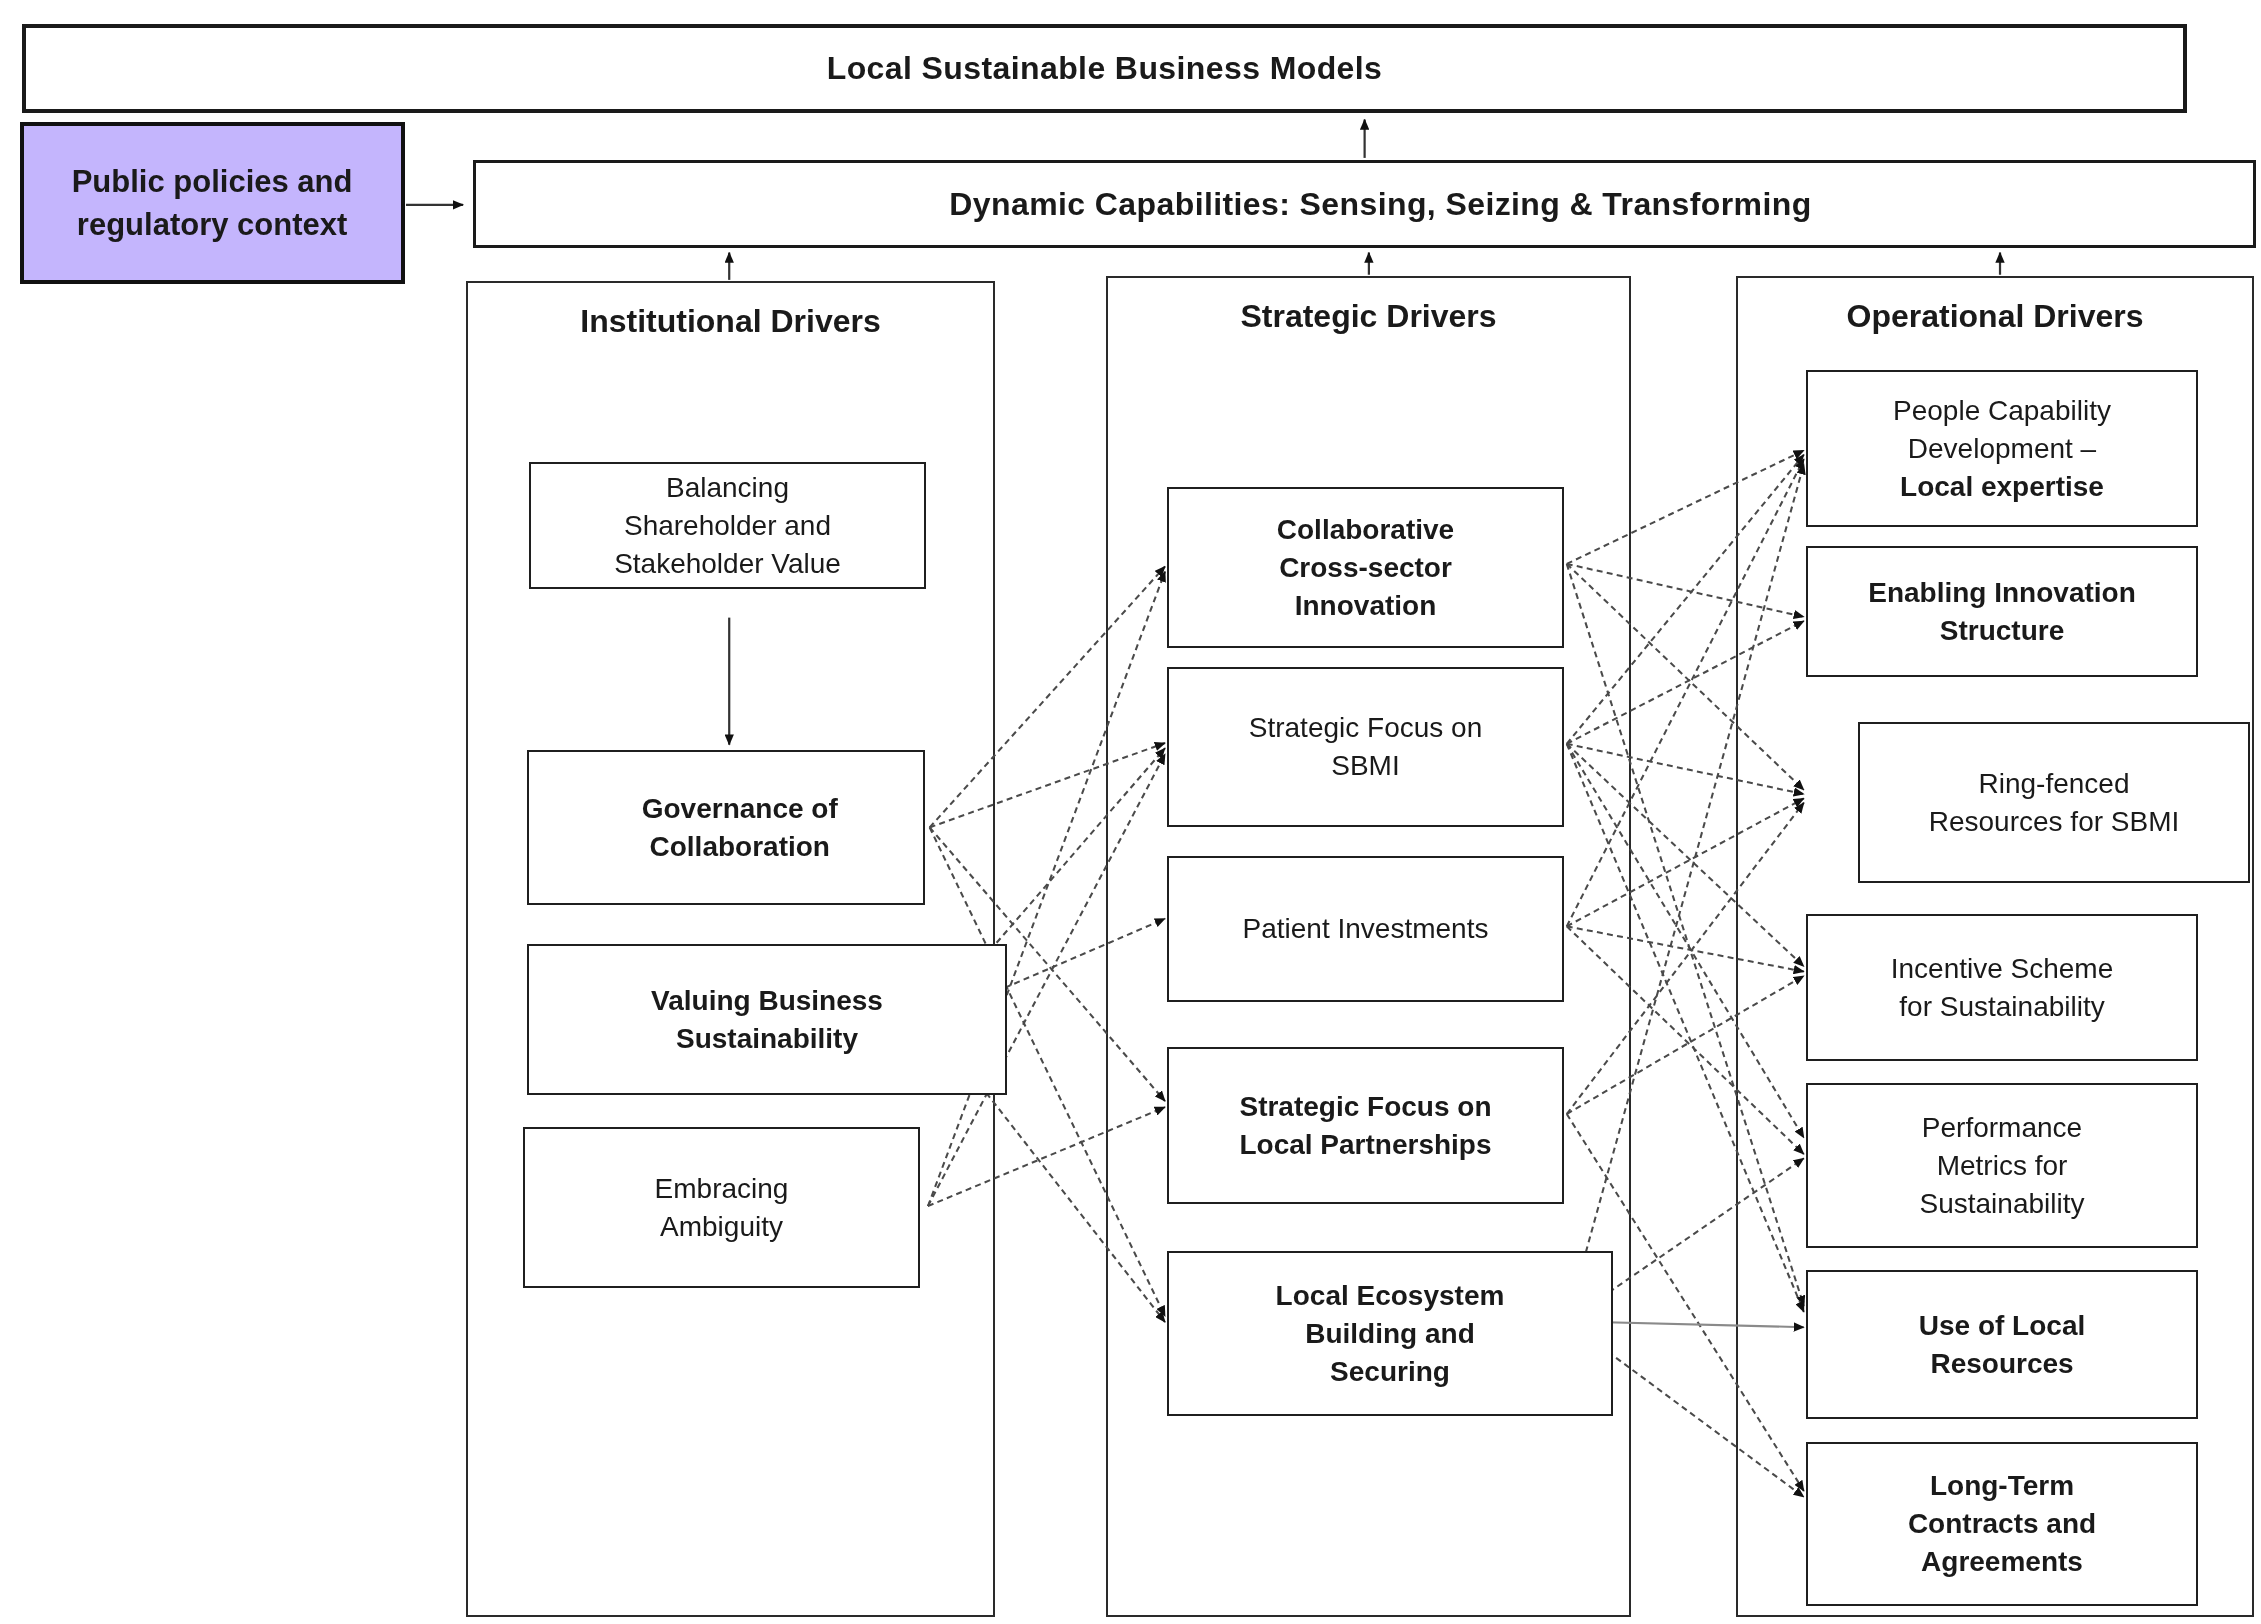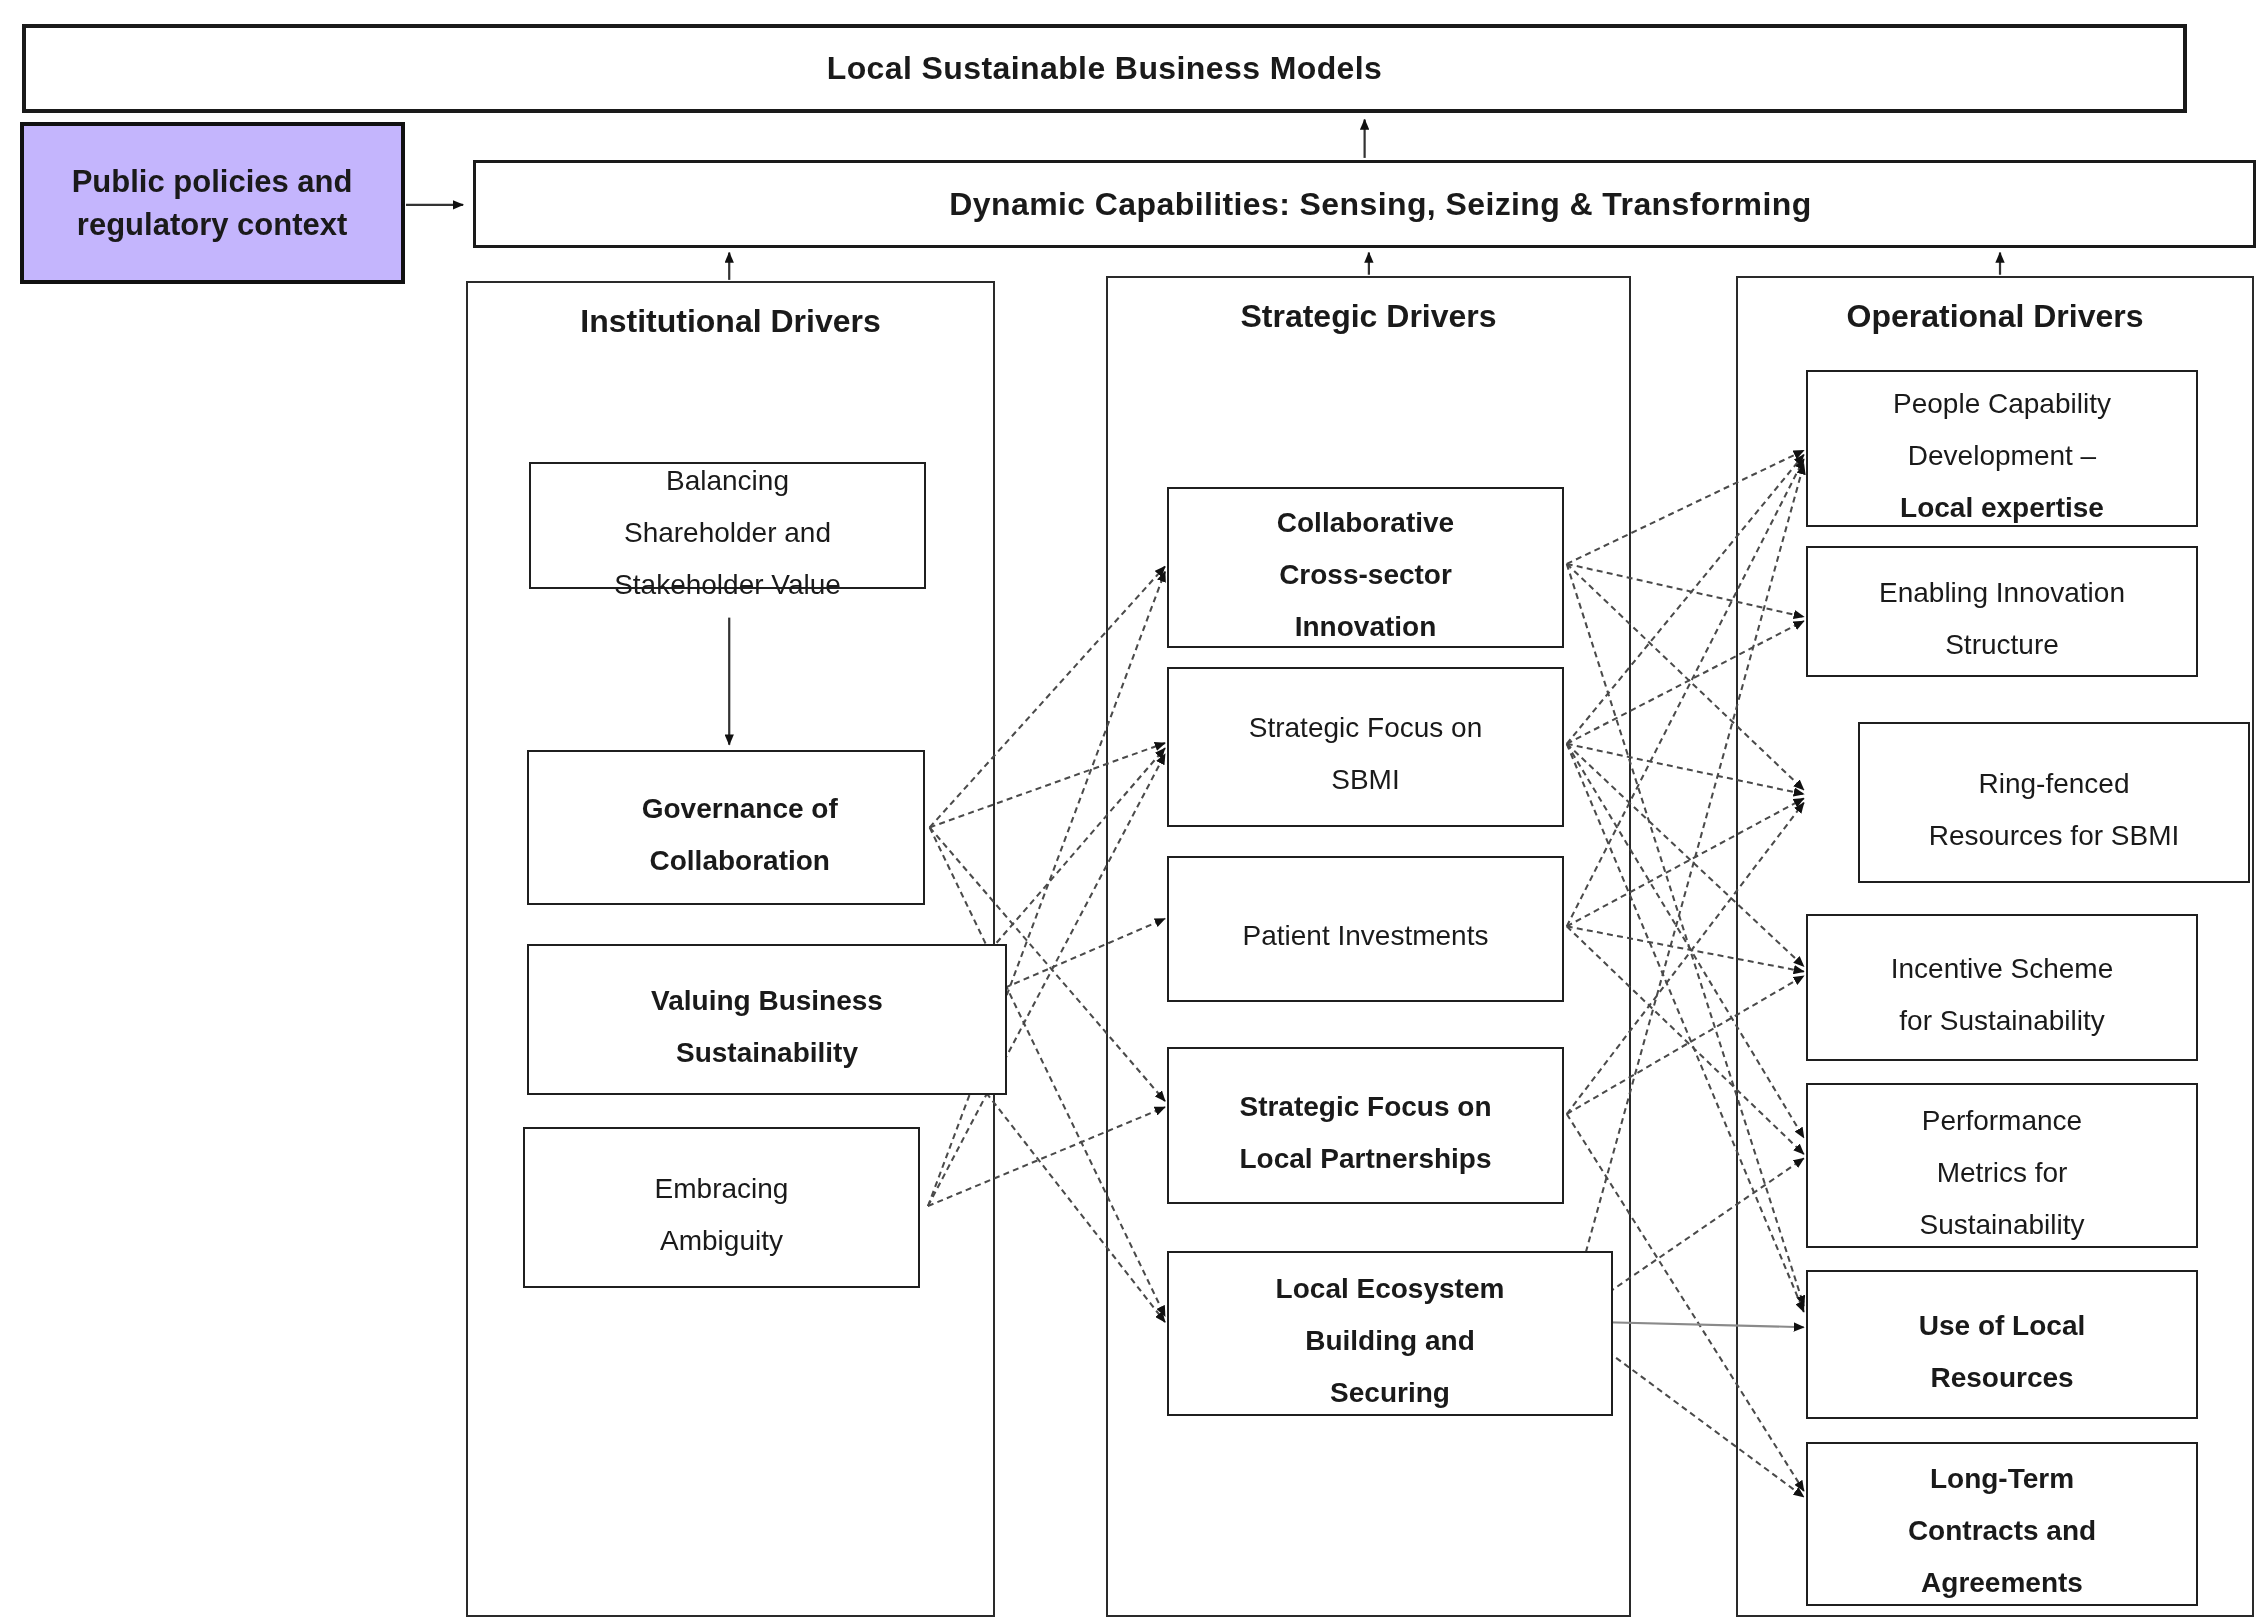--- a/index.html
+++ b/index.html
@@ -7,21 +7,21 @@
     position:relative;width:2261px;height:1625px;background:#fff;
     font-family:"Liberation Sans",sans-serif;color:#1a1a1a;overflow:hidden;
   }
   #edge-layer{position:absolute;left:0;top:0;width:2261px;height:1625px;z-index:1;}
   .bar,.node,.container{position:absolute;background:#fff;box-sizing:border-box;z-index:2;}
   .bar{border:4.3px solid #1a1a1a;display:flex;align-items:center;justify-content:center;}
   .bar span{font-weight:bold;font-size:32px;letter-spacing:0.4px;}
   .container{border:2.6px solid #2a2a2a;background:transparent;z-index:0;}
   .col-title{position:absolute;left:0;right:0;text-align:center;font-weight:bold;font-size:32px;z-index:2;}
   .node{border:2.6px solid #1f1f1f;display:flex;flex-direction:column;align-items:center;justify-content:center;padding:3.4px 8.5px;}
-  .node .ln{display:block;text-align:center;font-size:28px;line-height:38px;white-space:nowrap;margin-top:14px;}
+  .node .ln{display:block;text-align:center;font-size:28px;line-height:38px;white-space:nowrap;}
   .node .ln.b{font-weight:bold;}
   #policy-box{position:absolute;background:#c4b5fd;border:4.3px solid #111;box-sizing:border-box;
     display:flex;flex-direction:column;align-items:center;justify-content:center;z-index:2;}
   #policy-box span{font-weight:bold;font-size:31px;line-height:43px;white-space:nowrap;}
 
   
   #lsbm-bar{left:22px;top:24px;width:2165px;height:89px;}
   #dc-bar{left:473px;top:160px;width:1783px;height:88px;border-width:3.4px;padding-left:32px;}
   #policy-box{left:19.6px;top:122px;width:385px;height:162px;}
 
@@ -39,21 +39,21 @@
   #node-valuing{left:527px;top:944px;width:480px;height:151px;font-weight:bold;}
   #node-embracing{left:523px;top:1127px;width:397px;height:161px;}
   
   #node-cci{left:1167px;top:487px;width:397px;height:161px;}
   #node-sbmi{left:1167px;top:667px;width:397px;height:160px;}
   #node-patient{left:1167px;top:856px;width:397px;height:146px;}
   #node-sflp{left:1167px;top:1047px;width:397px;height:157px;}
   #node-lebs{left:1167px;top:1251px;width:446px;height:165px;}
   
   #node-pcd{left:1806px;top:370px;width:392px;height:157px;}
-  #node-eis{left:1806px;top:546px;width:392px;height:131px;}
+  #node-eis{left:1806px;top:546px;width:392px;height:131px;font-weight:bold;}
   #node-rf{left:1858px;top:722px;width:392px;height:161px;}
   #node-is{left:1806px;top:914px;width:392px;height:147px;}
   #node-pm{left:1806px;top:1083px;width:392px;height:165px;}
   #node-ulr{left:1806px;top:1270px;width:392px;height:149px;}
   #node-ltc{left:1806px;top:1442px;width:392px;height:164px;}
 
   .edge{stroke:#4a4a4a;stroke-width:2.4;stroke-dasharray:7 5;fill:none;}
   .edge.light{stroke:#8a8a8a;stroke-dasharray:none;}
   .struct{stroke:#333;stroke-width:2.6;fill:none;}
 </style>

